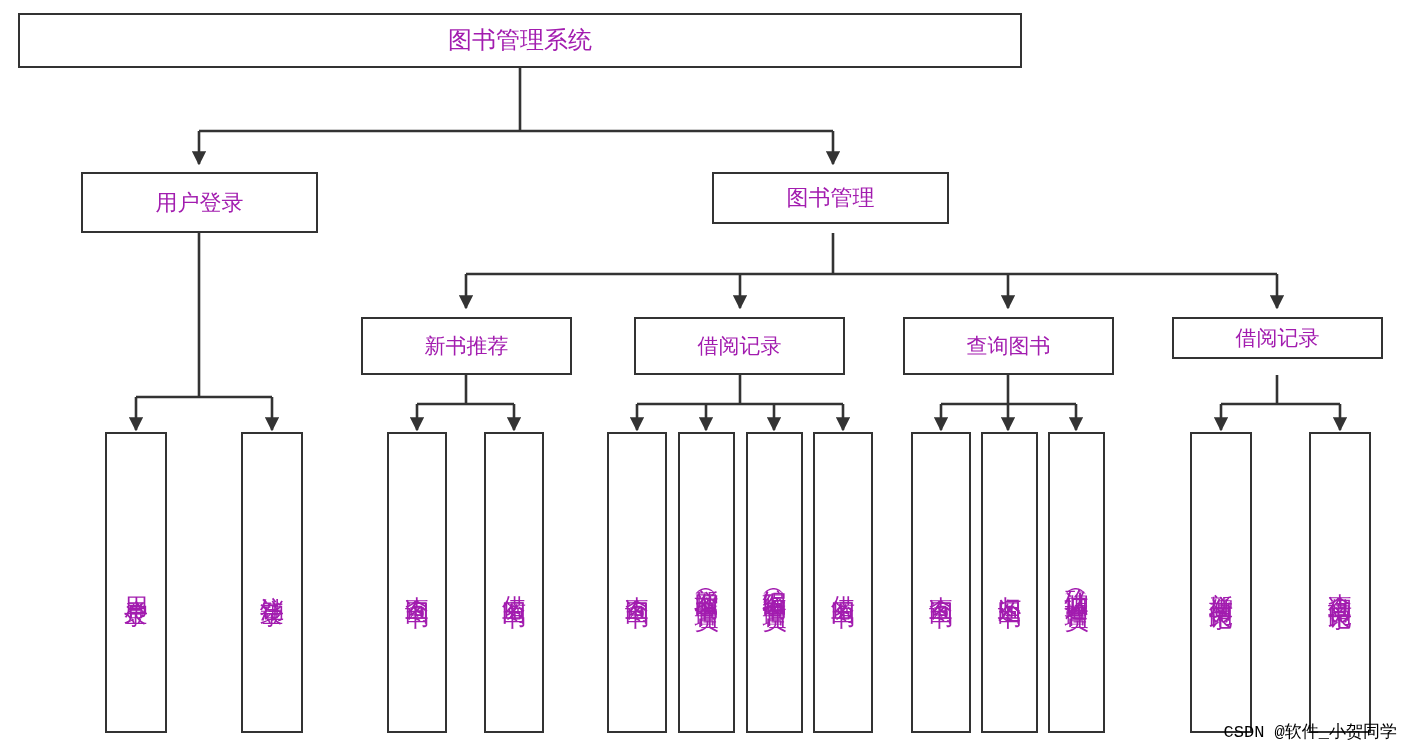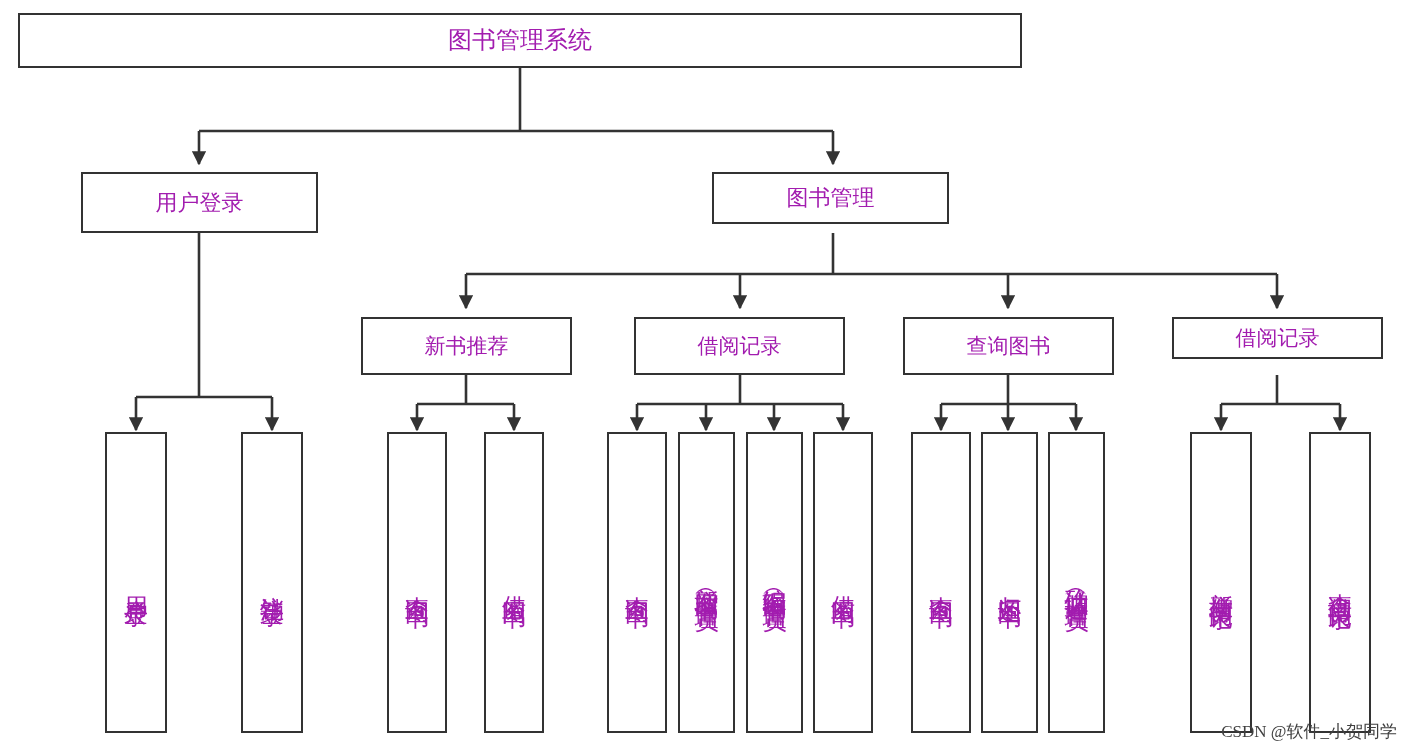--- a/index.html
+++ b/index.html
@@ -45,24 +45,24 @@
     letter-spacing:3px;
     line-height:1;
     white-space:nowrap;
   }
 
   .watermark{
     position:absolute;
     right:8px;
     bottom:4px;
     font-size:17px;
-    color:#404040;
+    color:#000000;
     z-index:5;
     white-space:nowrap;
-    font-family:Liberation Serif, serif;
+    font-family:Liberation Mono, monospace;
   }
 </style>
 </head>
 <body>
 
 <div id="canvas">
 
   <svg class="wires" viewBox="0 0 1405 747" xmlns="http://www.w3.org/2000/svg">
     <defs>
       <marker id="arw" viewBox="0 0 10 10" refX="9" refY="5" markerWidth="5.5" markerHeight="5.5" orient="auto-start-reverse">

